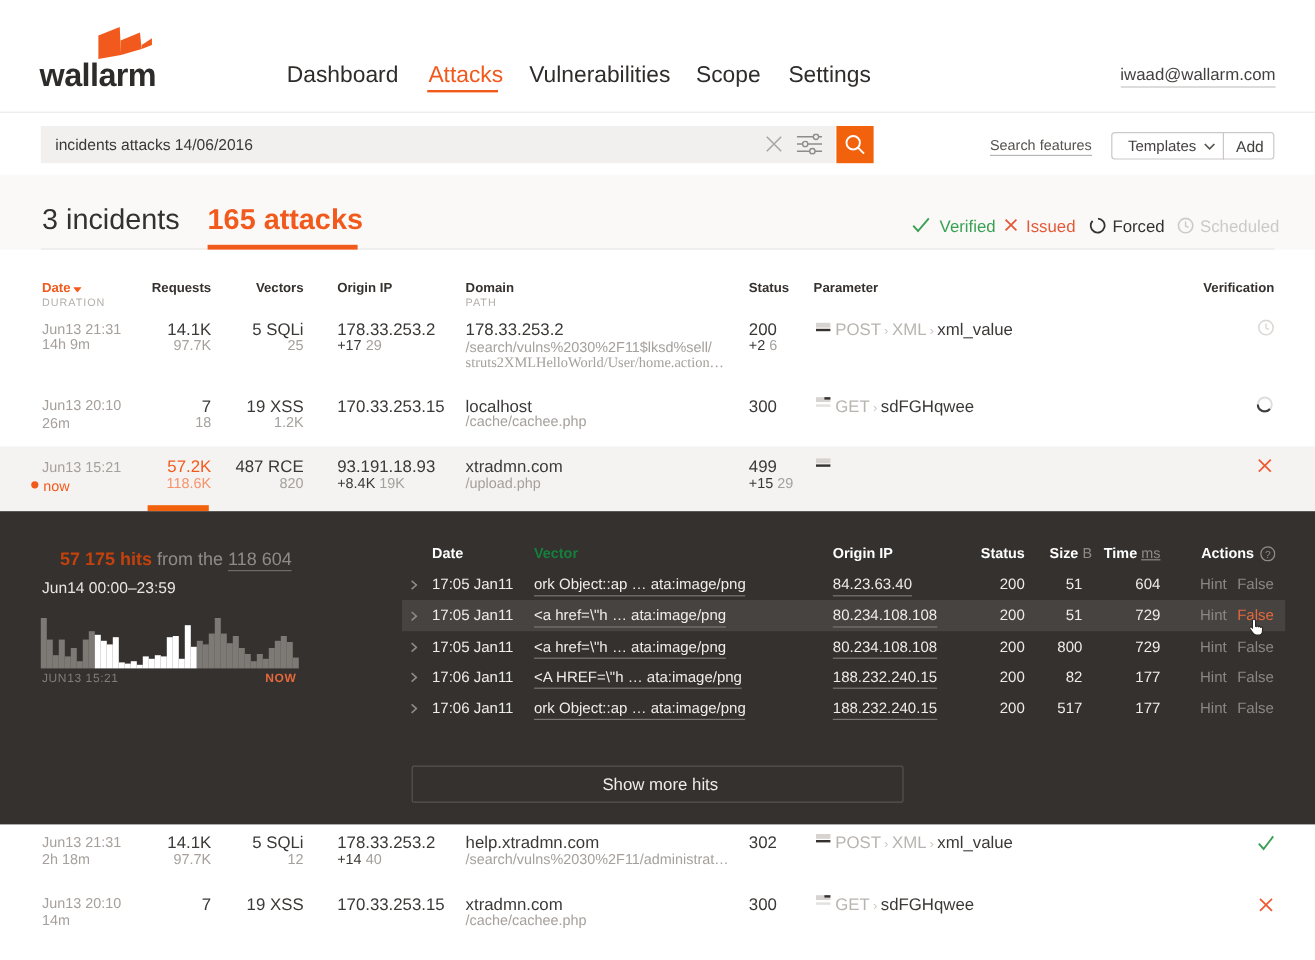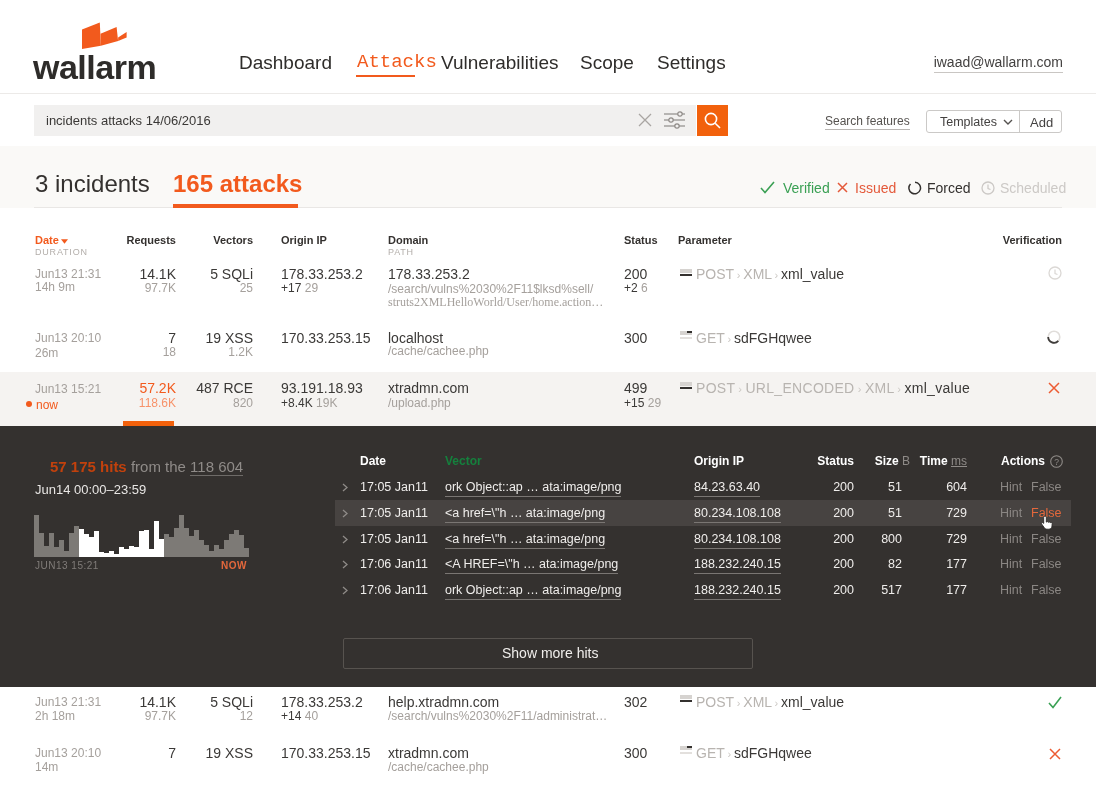--- a/index.html
+++ b/index.html
@@ -17,24 +17,24 @@
 <body>
 <div id="page">
 
   <div style="position:absolute;left:0;top:0;width:1096px;height:94px;background:#fff;border-bottom:1px solid #eceae8;"></div>
 
   <svg style="left:81px;top:21px" width="47" height="29" viewBox="0 0 47 29">
     <path d="M1,28.1 L1,8.6 L18.8,1.5 L19.9,24.8 Z" fill="#f25a1d"></path>
     <path d="M19.5,12.8 L35.6,6.0 L37.1,19.9 L19.9,24.8 Z" fill="#f25a1d"></path>
     <path d="M37.1,16.5 L45.6,10.9 L45.6,16.5 L37.1,19.9 Z" fill="#f25a1d"></path>
   </svg>
-  <div class="t ink" style="left:33px;top:50px;font-size:34px;font-weight:bold;letter-spacing:-0.5px;color:#2e2c2a;">wallarm</div>
+  <div class="t ink" style="left:33px;top:50px;font-size:27px;font-weight:bold;letter-spacing:-0.5px;color:#2e2c2a;">wallarm</div>
 
   <div class="t" style="left:239px;top:53px;font-size:19px;color:#2f2d2b;">Dashboard</div>
-  <div class="t orange" style="left:357px;top:53px;font-size:19px;font-family:Liberation Mono, monospace;">Attacks</div>
+  <div class="t orange" style="left:357px;top:53px;font-size:19px;">Attacks</div>
   <div style="position:absolute;left:356px;top:75px;width:59px;height:2px;background:#f25a1d;"></div>
   <div class="t" style="left:441px;top:53px;font-size:19px;color:#2f2d2b;">Vulnerabilities</div>
   <div class="t" style="left:580px;top:53px;font-size:19px;color:#2f2d2b;">Scope</div>
   <div class="t" style="left:657px;top:53px;font-size:19px;color:#2f2d2b;">Settings</div>
   <div class="t" style="right:33px;top:55px;font-size:14px;color:#434140;border-bottom:1px solid #c9c6c3;padding-bottom:3px;">iwaad@wallarm.com</div>
 
   <div style="position:absolute;left:34px;top:105px;width:662px;height:31px;background:#f1f0ef;"></div>
   <div class="t" style="left:46px;top:114px;font-size:13px;color:#3a3836;">incidents attacks 14/06/2016</div>
 
   <svg style="left:638px;top:113px" width="14" height="14" viewBox="0 0 14 14">
@@ -154,21 +154,20 @@
   <div class="t r ink" style="right:843px;top:381px;font-size:14px;">487 RCE</div>
   <div class="t r gray" style="right:843px;top:397px;font-size:12px;">820</div>
   <div class="t ink" style="left:281px;top:381px;font-size:14px;">93.191.18.93</div>
   <div class="t" style="left:281px;top:397px;font-size:12px;"><span class="ink">+8.4K</span> <span class="gray">19K</span></div>
   <div class="t ink" style="left:388px;top:381px;font-size:14px;">xtradmn.com</div>
   <div class="t gray" style="left:388px;top:397px;font-size:12px;">/upload.php</div>
   <div class="t ink" style="left:624px;top:381px;font-size:14px;">499</div>
   <div class="t" style="left:624px;top:397px;font-size:12px;"><span class="ink">+15</span> <span class="gray">29</span></div>
   <div style="position:absolute;left:680px;top:382px;width:12px;height:4px;background:#d6d3d0;"></div>
   <div style="position:absolute;left:680px;top:387px;width:12px;height:2px;background:#34312f;"></div>
-  <div class="t" style="left:696px;top:381px;font-size:14px;letter-spacing:0.3px;color:#b8b4b0;">POST <span class="sep">›</span> URL_ENCODED <span class="sep">›</span> XML <span class="sep">›</span> <span class="ink">xml_value</span></div>
   <svg style="left:1048px;top:382px" width="12" height="12" viewBox="0 0 12 12">
       <path d="M1,1 L11,11 M11,1 L1,11" stroke="#ed5b32" stroke-width="1.5" fill="none"></path>
     </svg>
 
   <div style="position:absolute;left:123px;top:421px;width:51px;height:5px;background:#f2610c;"></div>
 
   <div style="position:absolute;left:0;top:426px;width:1096px;height:261px;background:#34312f;"></div>
   <div class="t" style="left:35px;top:459px;font-size:15px;"><b style="color:#c2410c;margin-left:15px;">57 175 hits</b> <span style="color:#8f8b88;">from the</span> <span style="color:#8f8b88;border-bottom:1px solid #6e6b68;">118 604</span></div>
   <div class="t" style="left:35px;top:483px;font-size:13px;color:#e8e6e4;">Jun14 00:00–23:59</div>
   <div id="histo" style="position:absolute;left:34px;top:512px;width:216px;height:45px;">

